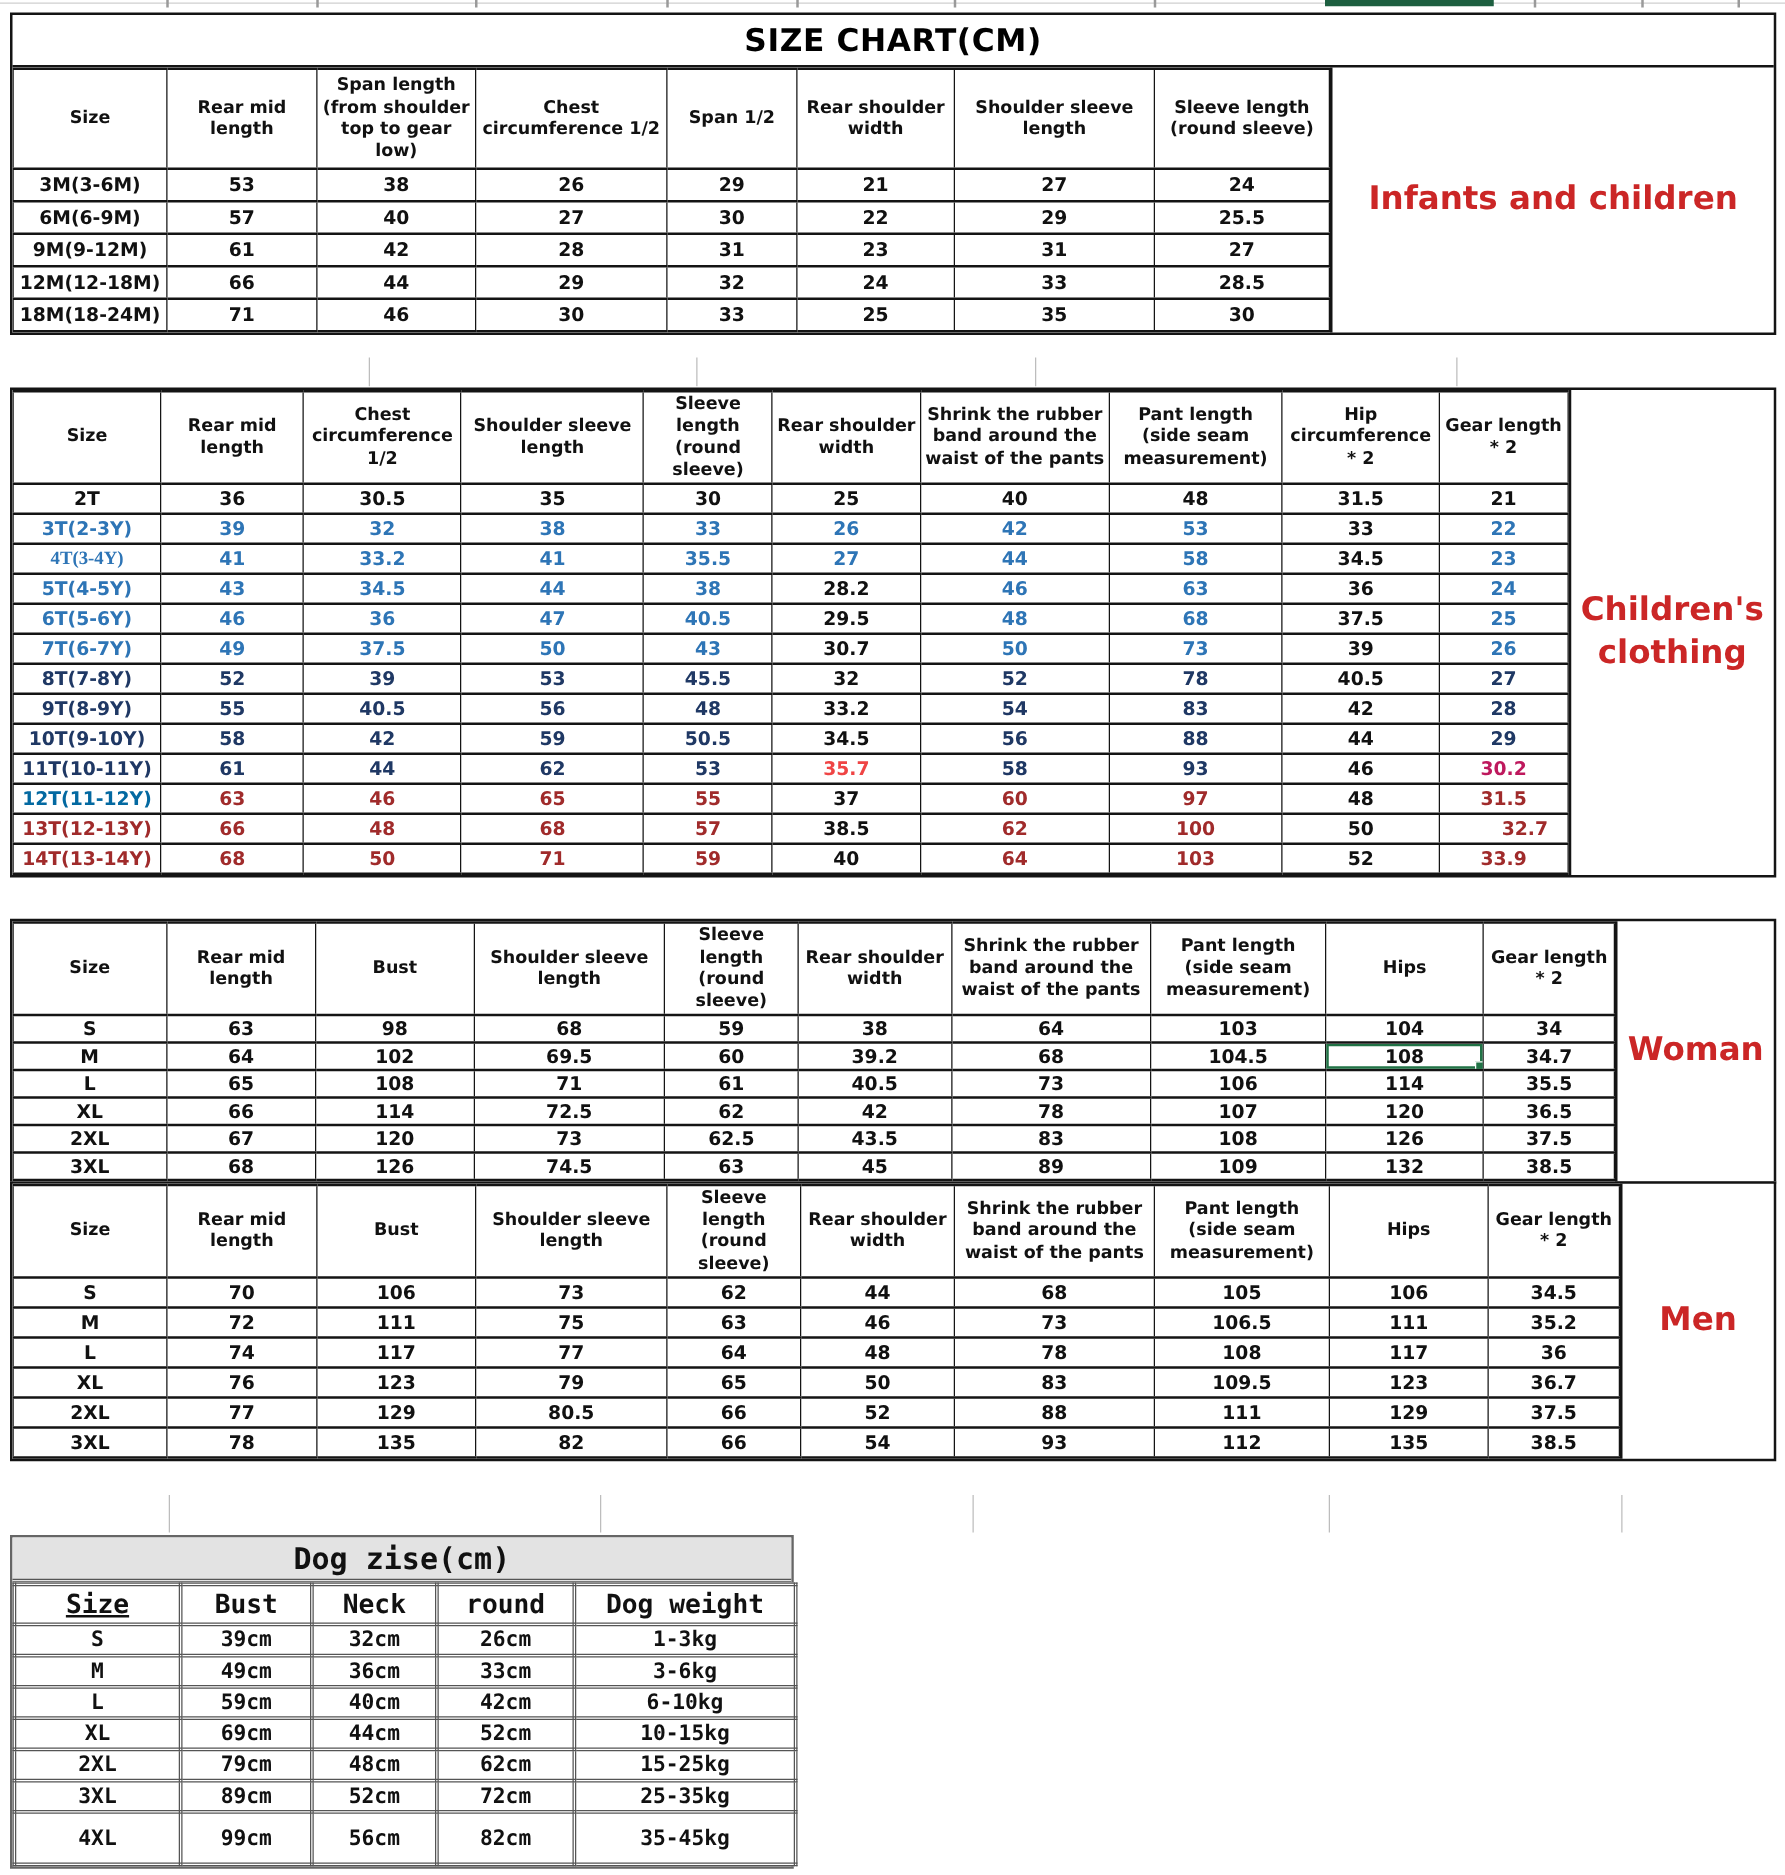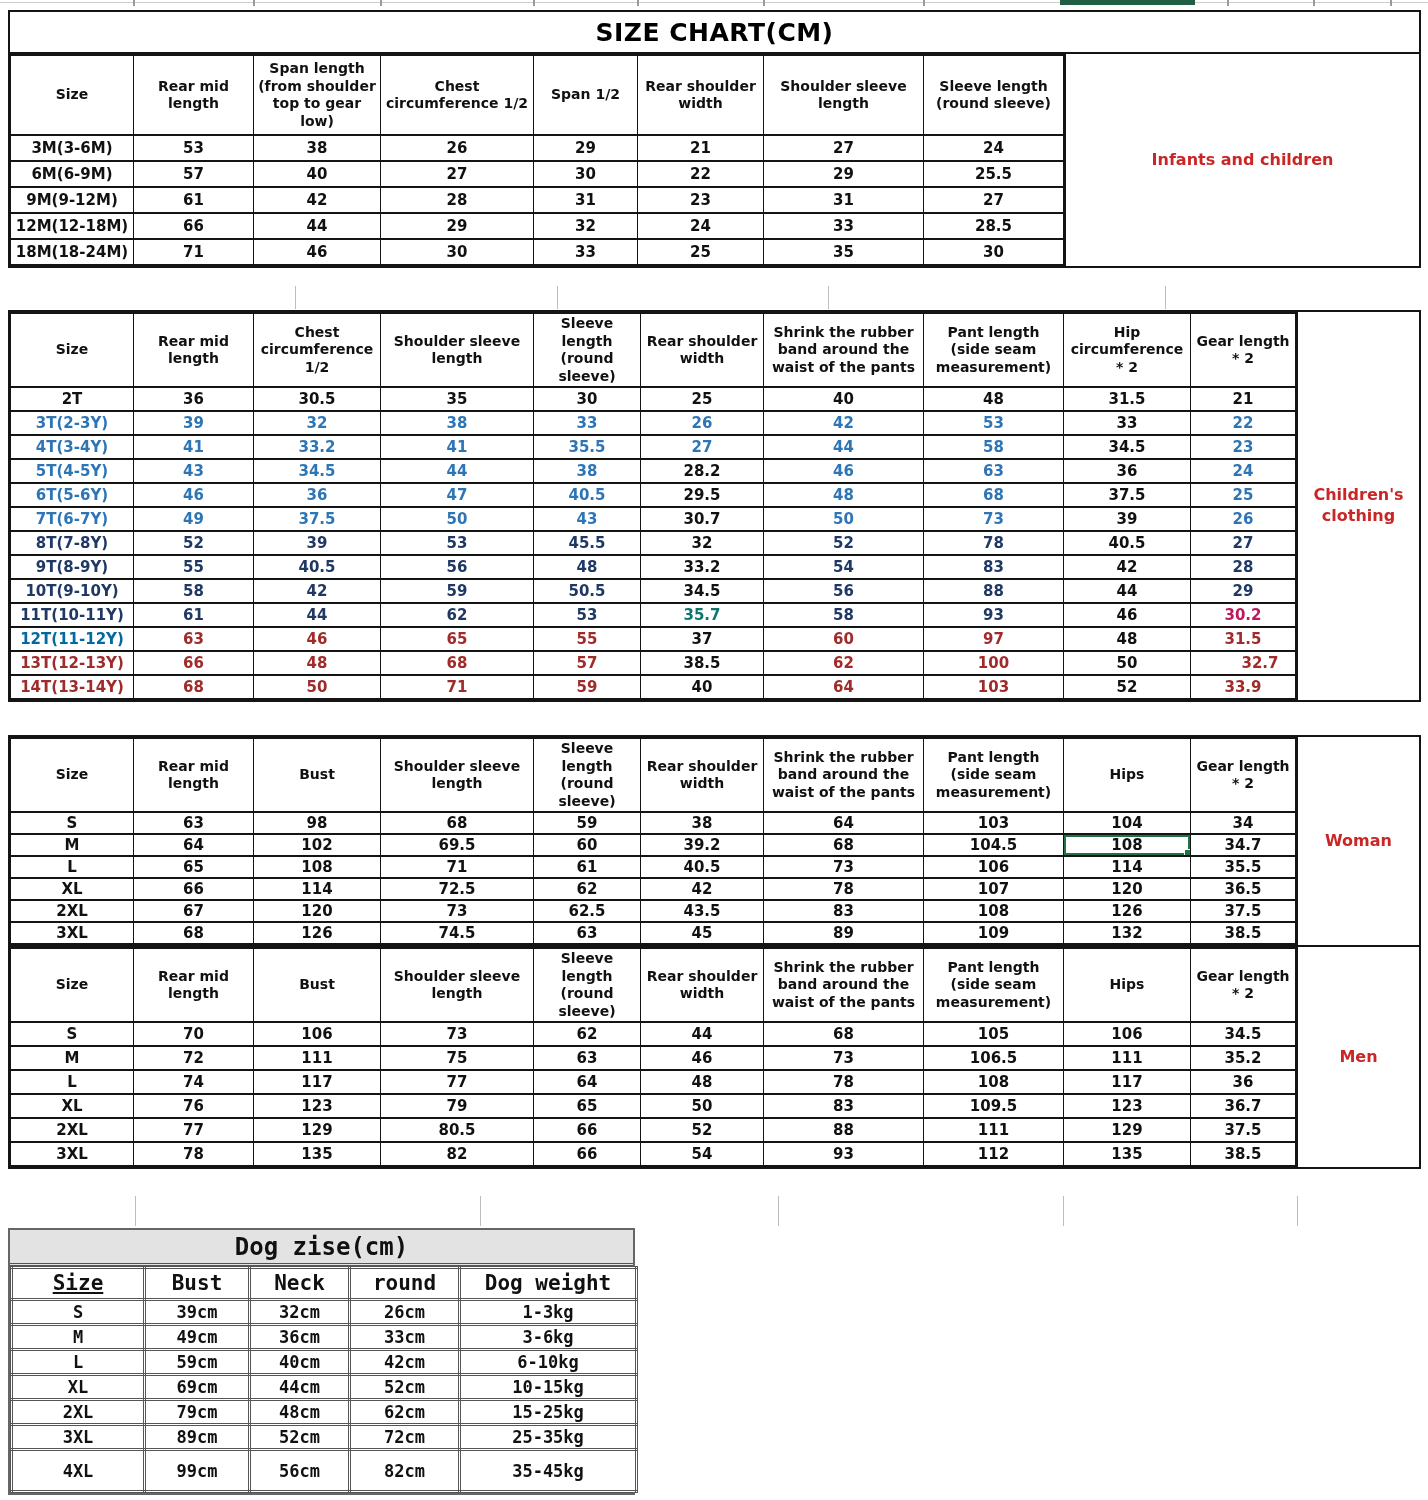--- a/index.html
+++ b/index.html
@@ -16,21 +16,21 @@
   .green-bar { position:absolute; top:0; left:1060px; width:135px; height:5px; background:#1d5f40; }
 
   .tbl-wrap { position:absolute; border:2px solid #141414; background:#fff; }
   .chart-title {
     height:42px; display:flex; align-items:center; justify-content:center;
     font-size:25px; font-weight:bold; letter-spacing:.5px; border-bottom:2px solid #141414;
   }
   .tbl-row { display:flex; align-items:stretch; }
   .side-label {
     flex:1; display:flex; align-items:center; justify-content:center; text-align:center;
-    color:#cb2626; font-weight:bold; font-size:16px; line-height:1.3;
+    color:#cb2626; font-weight:bold; font-size:26px; line-height:1.3;
     border-left:2px solid #141414; padding:0 8px;
   }
   table { border-collapse:collapse; table-layout:fixed; background:#fff; }
   th,td {
     border:1px solid #141414; border-top-width:2px; border-bottom-width:2px;
     text-align:center; vertical-align:middle; padding:1px 2px; position:relative;
     overflow:hidden;
   }
   th { font-size:14px; font-weight:bold; line-height:1.25; color:#111; }
   td { font-size:15px; font-weight:bold; color:#111; }
@@ -233,21 +233,21 @@
                 <td style="color: rgb(46, 117, 182);">32</td>
                 <td style="color: rgb(46, 117, 182);">38</td>
                 <td style="color: rgb(46, 117, 182);">33</td>
                 <td style="color: rgb(46, 117, 182);">26</td>
                 <td style="color: rgb(46, 117, 182);">42</td>
                 <td style="color: rgb(46, 117, 182);">53</td>
                 <td style="color: rgb(17, 17, 17);">33</td>
                 <td style="color: rgb(46, 117, 182);">22</td>
               </tr>
               <tr>
-                <td style="color: rgb(46, 117, 182);">4T(3-4Y)</td>
+                <td style="color: rgb(46, 117, 182); font-family: Liberation Serif, serif;">4T(3-4Y)</td>
                 <td style="color: rgb(46, 117, 182);">41</td>
                 <td style="color: rgb(46, 117, 182);">33.2</td>
                 <td style="color: rgb(46, 117, 182);">41</td>
                 <td style="color: rgb(46, 117, 182);">35.5</td>
                 <td style="color: rgb(46, 117, 182);">27</td>
                 <td style="color: rgb(46, 117, 182);">44</td>
                 <td style="color: rgb(46, 117, 182);">58</td>
                 <td style="color: rgb(17, 17, 17);">34.5</td>
                 <td style="color: rgb(46, 117, 182);">23</td>
               </tr>
@@ -322,21 +322,21 @@
                 <td style="color: rgb(31, 56, 100);">88</td>
                 <td style="color: rgb(17, 17, 17);">44</td>
                 <td style="color: rgb(31, 56, 100);">29</td>
               </tr>
               <tr>
                 <td style="color: rgb(31, 56, 100);">11T(10-11Y)</td>
                 <td style="color: rgb(31, 56, 100);">61</td>
                 <td style="color: rgb(31, 56, 100);">44</td>
                 <td style="color: rgb(31, 56, 100);">62</td>
                 <td style="color: rgb(31, 56, 100);">53</td>
-                <td style="color: #0f766e; margin-top: 24px;">35.7</td>
+                <td style="color: #ef4444; margin-top: 24px;">35.7</td>
                 <td style="color: rgb(31, 56, 100);">58</td>
                 <td style="color: rgb(31, 56, 100);">93</td>
                 <td style="color: rgb(17, 17, 17);">46</td>
                 <td style="color: #be185d;">30.2</td>
               </tr>
               <tr>
                 <td style="color: #0369a1;">12T(11-12Y)</td>
                 <td style="color: rgb(160, 43, 43);">63</td>
                 <td style="color: rgb(160, 43, 43);">46</td>
                 <td style="color: rgb(160, 43, 43);">65</td>

